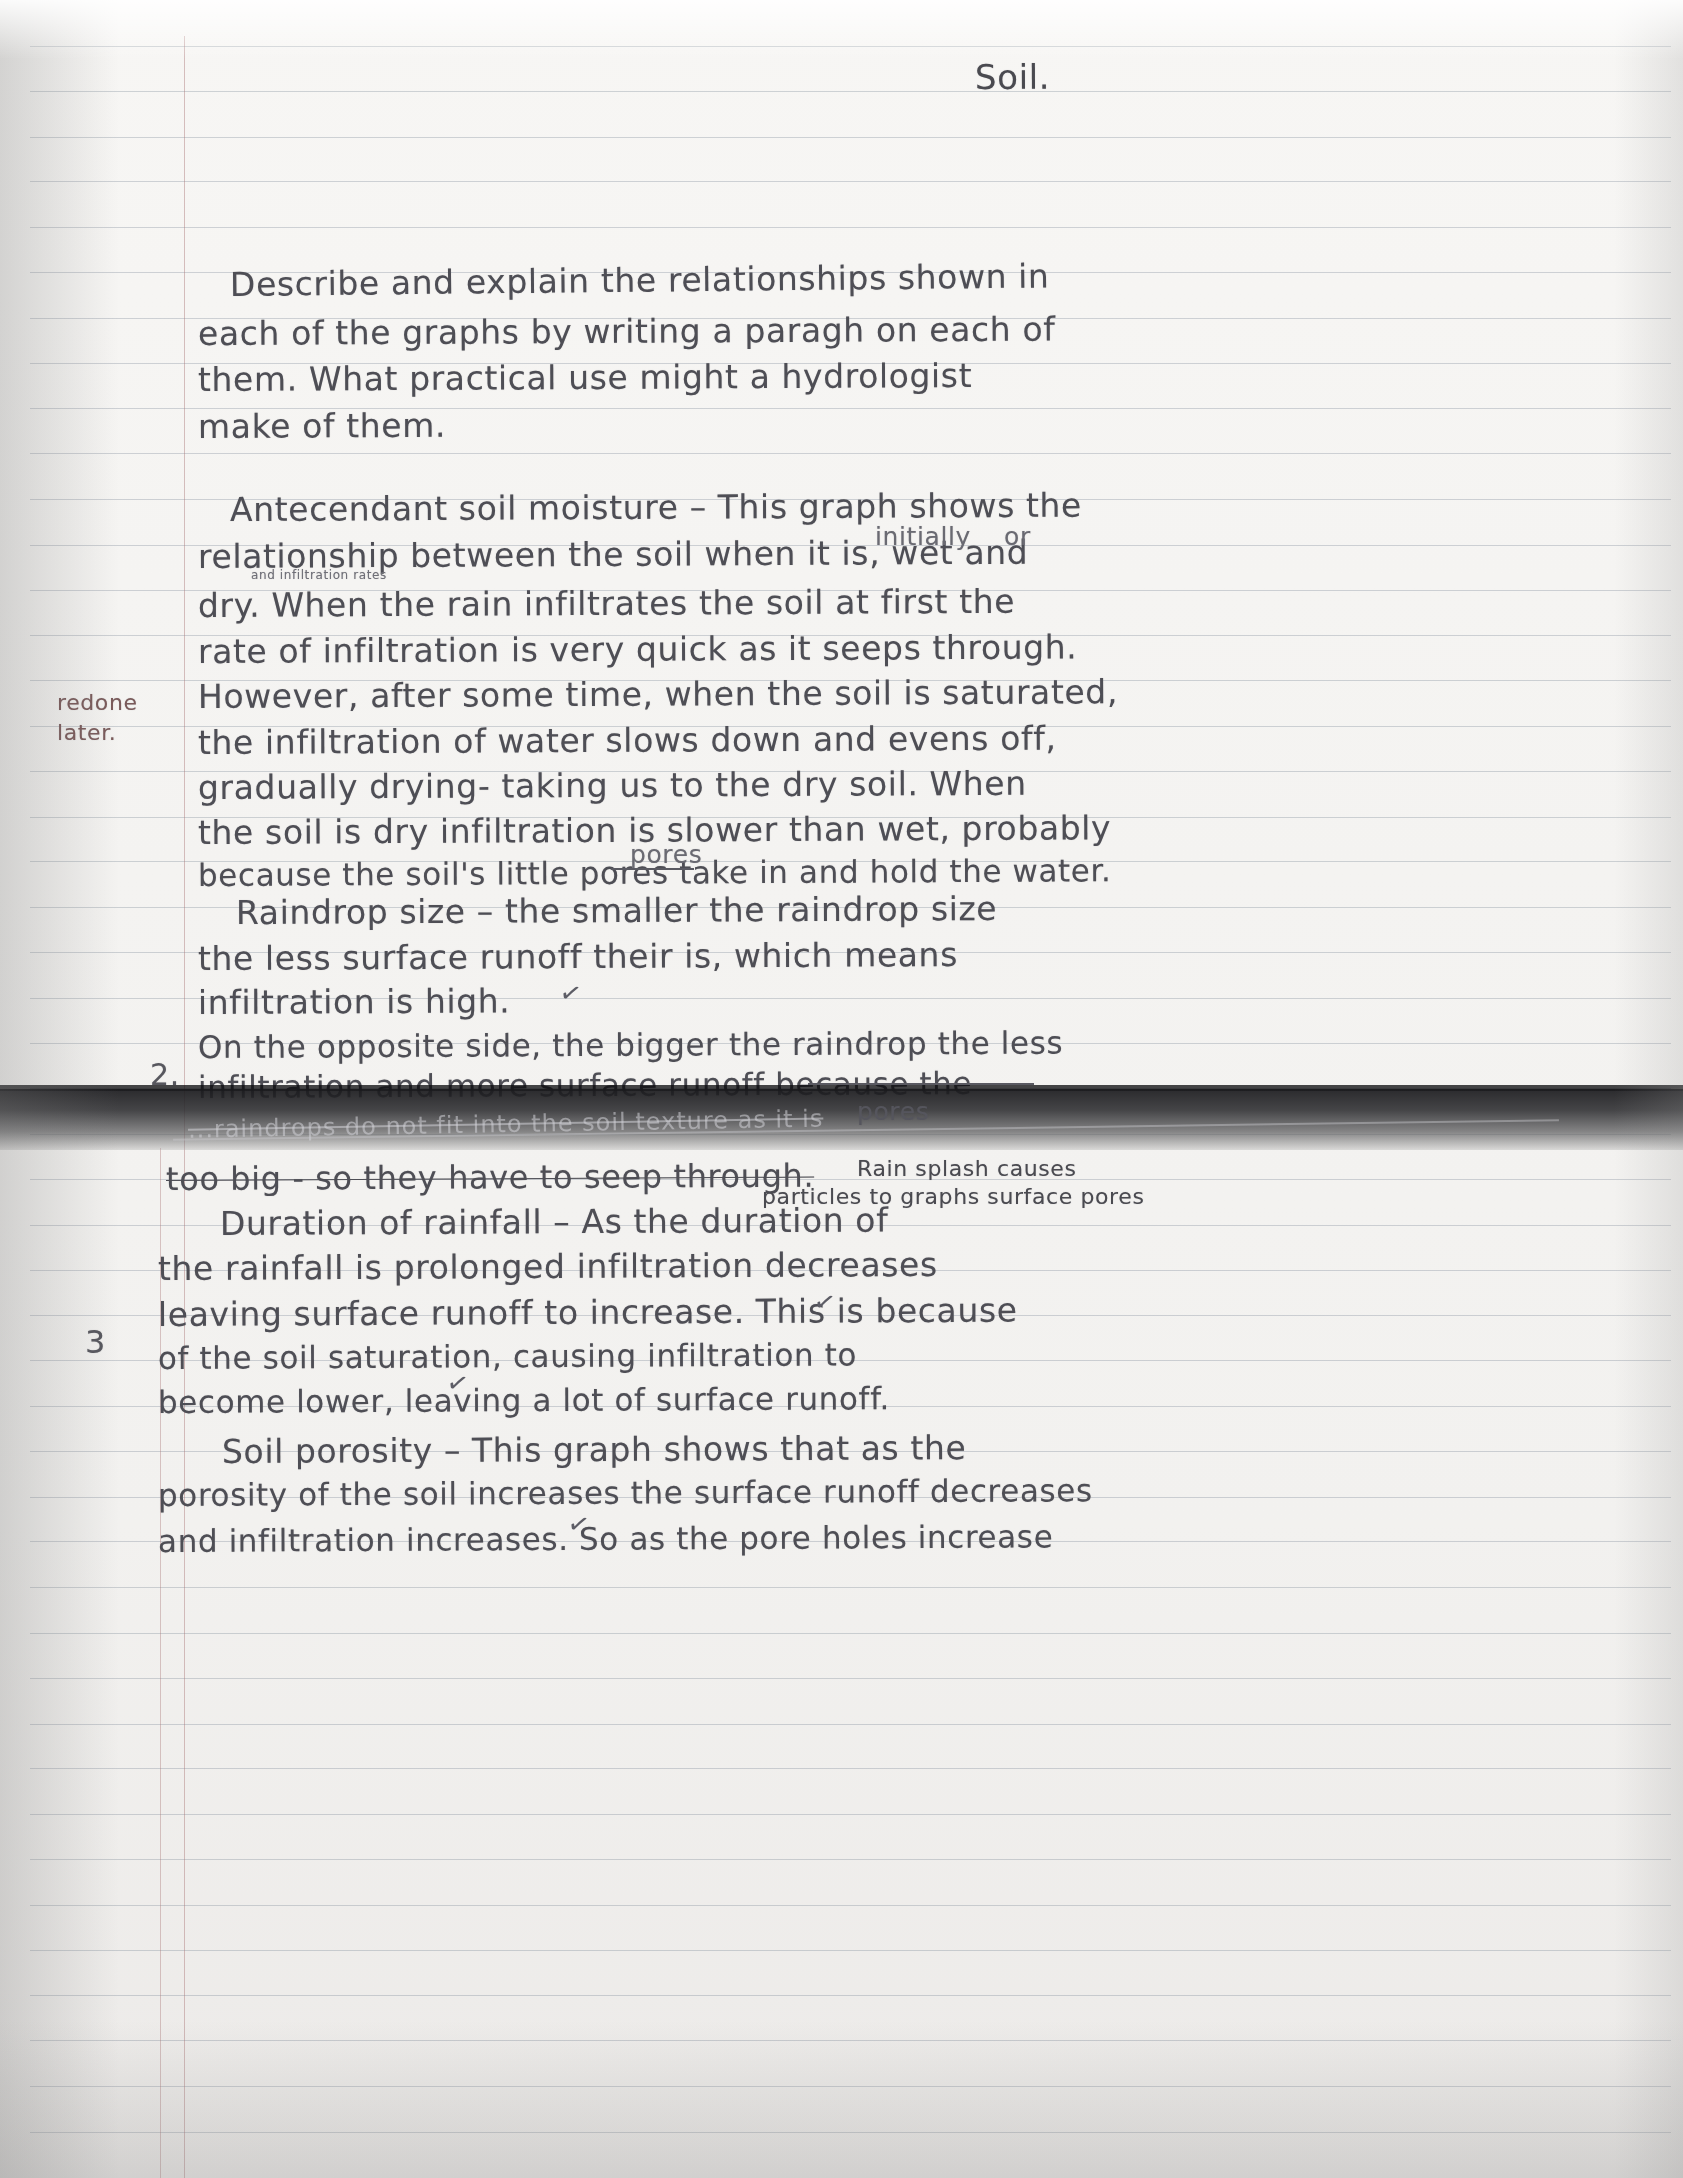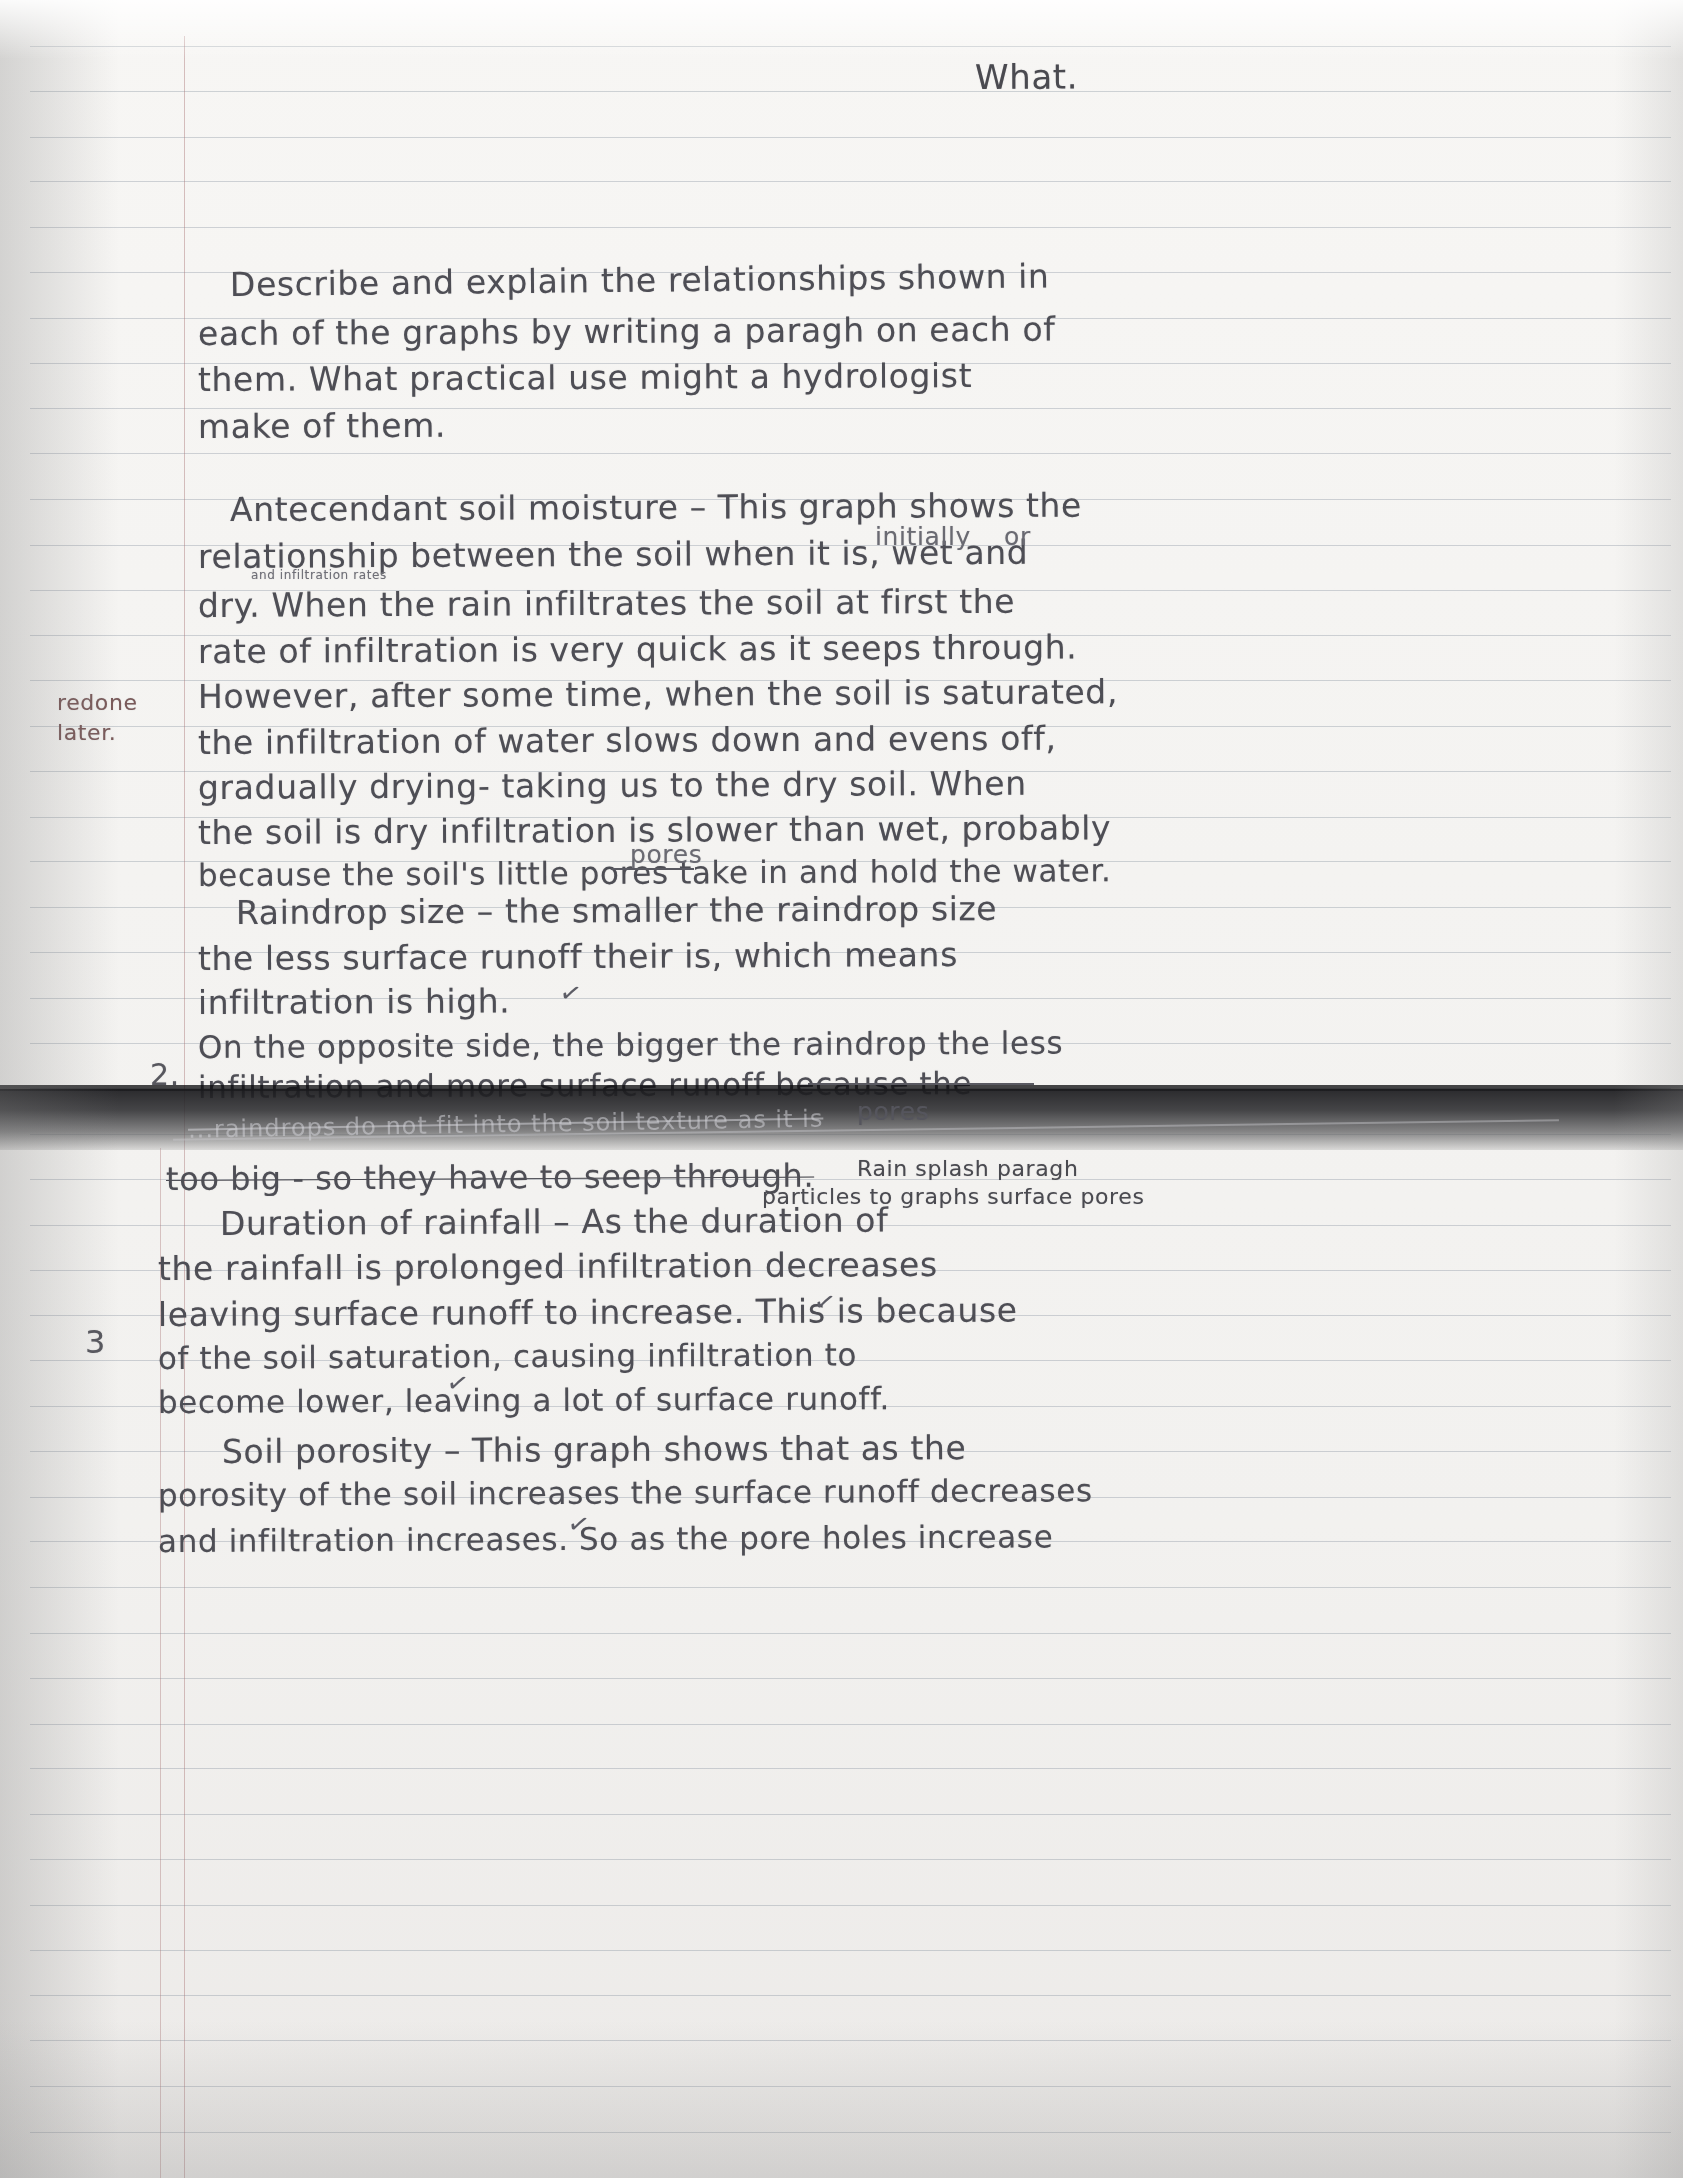--- a/index.html
+++ b/index.html
@@ -204,21 +204,21 @@
       <div class="rule" style="top: 1950px;"></div>
       <div class="rule" style="top: 1995px;"></div>
       <div class="rule" style="top: 2040px;"></div>
       <div class="rule" style="top: 2086px;"></div>
       <div class="rule" style="top: 2132px;"></div>
     </div>
 
   <div class="vrule" style="left:184px; top:36px;"></div>
   <div class="vrule" style="left:160px; top:1148px; bottom:0; background:rgba(170,120,120,0.4);"></div>
 
-  <div class="hand r3" style="left:975px; top:57px; font-size:34px;">What.</div>
+  <div class="hand r3" style="left:975px; top:57px; font-size:34px;">Soil.</div>
 
   <div class="hand body-line r1" style="left:230px; top:265px; font-size:33px;">Describe and explain the relationships shown in</div>
   <div class="hand body-line r3" style="left:198px; top:314px; font-size:33px;">each of the graphs by writing a paragh on each of</div>
   <div class="hand body-line r3" style="left:198px; top:360px; font-size:33px;">them. What practical use might a hydrologist</div>
   <div class="hand body-line r3" style="left:198px; top:407px; font-size:33px;">make of them.</div>
 
   <div class="hand body-line r3" style="left:230px; top:490px; font-size:33px;">Antecendant soil moisture – This graph shows the</div>
 
   <div class="hand body-line r3" style="left:198px; top:537px; font-size:33px;">relationship between the soil when it is, wet and</div>
   <div class="hand small" style="left:875px; top:522px;">initially</div>
@@ -251,21 +251,21 @@
 
   <div class="hand numcol" style="left:150px; top:1057px; font-size:30px;">2.</div>
 
   <div id="dark-band-edge"></div>
   <div id="dark-band"></div>
   <div id="smudge">...raindrops do not fit into the soil texture as it is</div>
   <div id="smudge-strike"></div>
 
   <div class="hand body-line r3 strike" style="left:166px; top:1160px; font-size:32px;">too big - so they have to seep through.</div>
   <div class="hand small" style="left:857px; top:1097px; color:#55555d;">pores</div>
-  <div class="hand" style="left:857px; top:1156px; font-size:22px;">Rain splash paragh</div>
+  <div class="hand" style="left:857px; top:1156px; font-size:22px;">Rain splash causes</div>
   <div class="hand" style="left:762px; top:1184px; font-size:22px;">particles to graphs surface pores</div>
 
   <div class="hand body-line r3" style="left:220px; top:1204px; font-size:33px;">Duration of rainfall – As the duration of</div>
   <div class="hand body-line r3" style="left:158px; top:1249px; font-size:33px;">the rainfall is prolonged infiltration decreases</div>
   <div class="hand body-line r3" style="left:158px; top:1295px; font-size:33px;">leaving surface runoff to increase. This is because</div>
   <div class="tick" style="left:814px; top:1287px;">✓</div>
 
   <div class="hand body-line r3" style="left:158px; top:1340px; font-size:31px;">of the soil saturation, causing infiltration to</div>
   <div class="hand body-line r3" style="left:158px; top:1384px; font-size:31px;">become lower, leaving a lot of surface runoff.</div>
   <div class="tick" style="left:447px; top:1368px;">✓</div>

